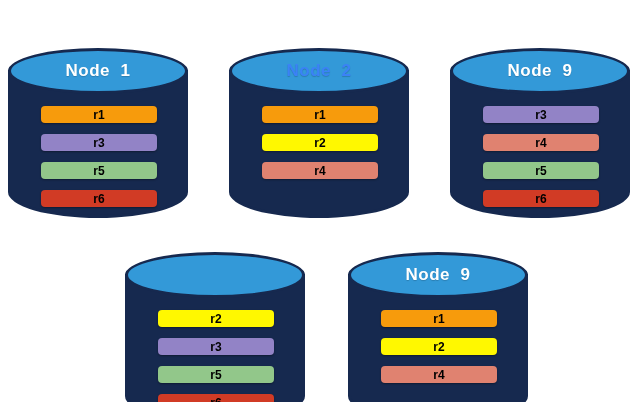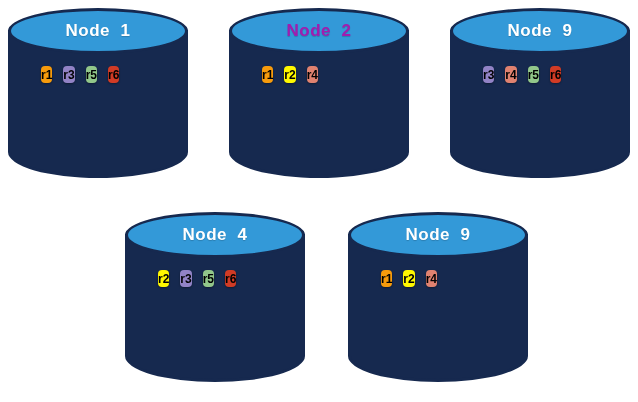--- a/index.html
+++ b/index.html
@@ -11,20 +11,21 @@
     width: 638px;
     height: 402px;
     position: relative;
     overflow: hidden;
     font-family: "Liberation Sans", sans-serif;
   }
 
   #diagram {
     position: absolute;
     inset: 0;
+    margin-top: 40px;
   }
 
   
   .node {
     position: absolute;
     width: 180px;
     height: 182px;
   }
 
   .cyl-body {
@@ -70,21 +71,21 @@
   }
 
   
   .replicas {
     position: absolute;
     left: 33px;
     top: 58px;
     width: 116px;
     z-index: 2;
     display: flex;
-    flex-direction: row;
+    flex-direction: column;
     gap: 11px;
   }
 
   .replica {
     height: 17px;
     border-radius: 4px;
     display: flex;
     align-items: center;
     justify-content: center;
     font-size: 12px;
@@ -105,42 +106,41 @@
       <div class="replicas">
         <div class="replica" style="background: rgb(247, 155, 12); color: rgb(0, 0, 0);">r1</div>
         <div class="replica" style="background: rgb(146, 131, 198); color: rgb(0, 0, 0);">r3</div>
         <div class="replica" style="background: rgb(146, 199, 138); color: rgb(0, 0, 0);">r5</div>
         <div class="replica" style="background: rgb(209, 59, 37); color: rgb(0, 0, 0);">r6</div>
       </div>
     </div>
     <div class="node" style="left: 229px; top: 8px;">
       <div class="cyl-body" style="background: rgb(22, 41, 79); border-color: rgb(22, 41, 79);"></div>
       <div class="cyl-top" style="background: rgb(51, 153, 216); border-color: rgb(22, 41, 79);"></div>
-      <div class="node-title" style="color: #a21caf;">Node  2</div>
+      <div class="node-title" style="color: #3b82f6;">Node  2</div>
       <div class="replicas">
         <div class="replica" style="background: rgb(247, 155, 12); color: rgb(0, 0, 0);">r1</div>
         <div class="replica" style="background: rgb(255, 248, 0); color: rgb(0, 0, 0);">r2</div>
         <div class="replica" style="background: rgb(224, 130, 112); color: rgb(0, 0, 0);">r4</div>
       </div>
     </div>
     <div class="node" style="left: 450px; top: 8px;">
       <div class="cyl-body" style="background: rgb(22, 41, 79); border-color: rgb(22, 41, 79);"></div>
       <div class="cyl-top" style="background: rgb(51, 153, 216); border-color: rgb(22, 41, 79);"></div>
       <div class="node-title" style="color: rgb(255, 255, 255);">Node  9</div>
       <div class="replicas">
         <div class="replica" style="background: rgb(146, 131, 198); color: rgb(0, 0, 0);">r3</div>
         <div class="replica" style="background: rgb(224, 130, 112); color: rgb(0, 0, 0);">r4</div>
         <div class="replica" style="background: rgb(146, 199, 138); color: rgb(0, 0, 0);">r5</div>
         <div class="replica" style="background: rgb(209, 59, 37); color: rgb(0, 0, 0);">r6</div>
       </div>
     </div>
     <div class="node" style="left: 125px; top: 212px;">
       <div class="cyl-body" style="background: rgb(22, 41, 79); border-color: rgb(22, 41, 79);"></div>
       <div class="cyl-top" style="background: rgb(51, 153, 216); border-color: rgb(22, 41, 79);"></div>
-      <div class="node-title" style="color: rgb(255, 255, 255);">Node  4</div>
       <div class="replicas">
         <div class="replica" style="background: rgb(255, 248, 0); color: rgb(0, 0, 0);">r2</div>
         <div class="replica" style="background: rgb(146, 131, 198); color: rgb(0, 0, 0);">r3</div>
         <div class="replica" style="background: rgb(146, 199, 138); color: rgb(0, 0, 0);">r5</div>
         <div class="replica" style="background: rgb(209, 59, 37); color: rgb(0, 0, 0);">r6</div>
       </div>
     </div>
     <div class="node" style="left: 348px; top: 212px;">
       <div class="cyl-body" style="background: rgb(22, 41, 79); border-color: rgb(22, 41, 79);"></div>
       <div class="cyl-top" style="background: rgb(51, 153, 216); border-color: rgb(22, 41, 79);"></div>

